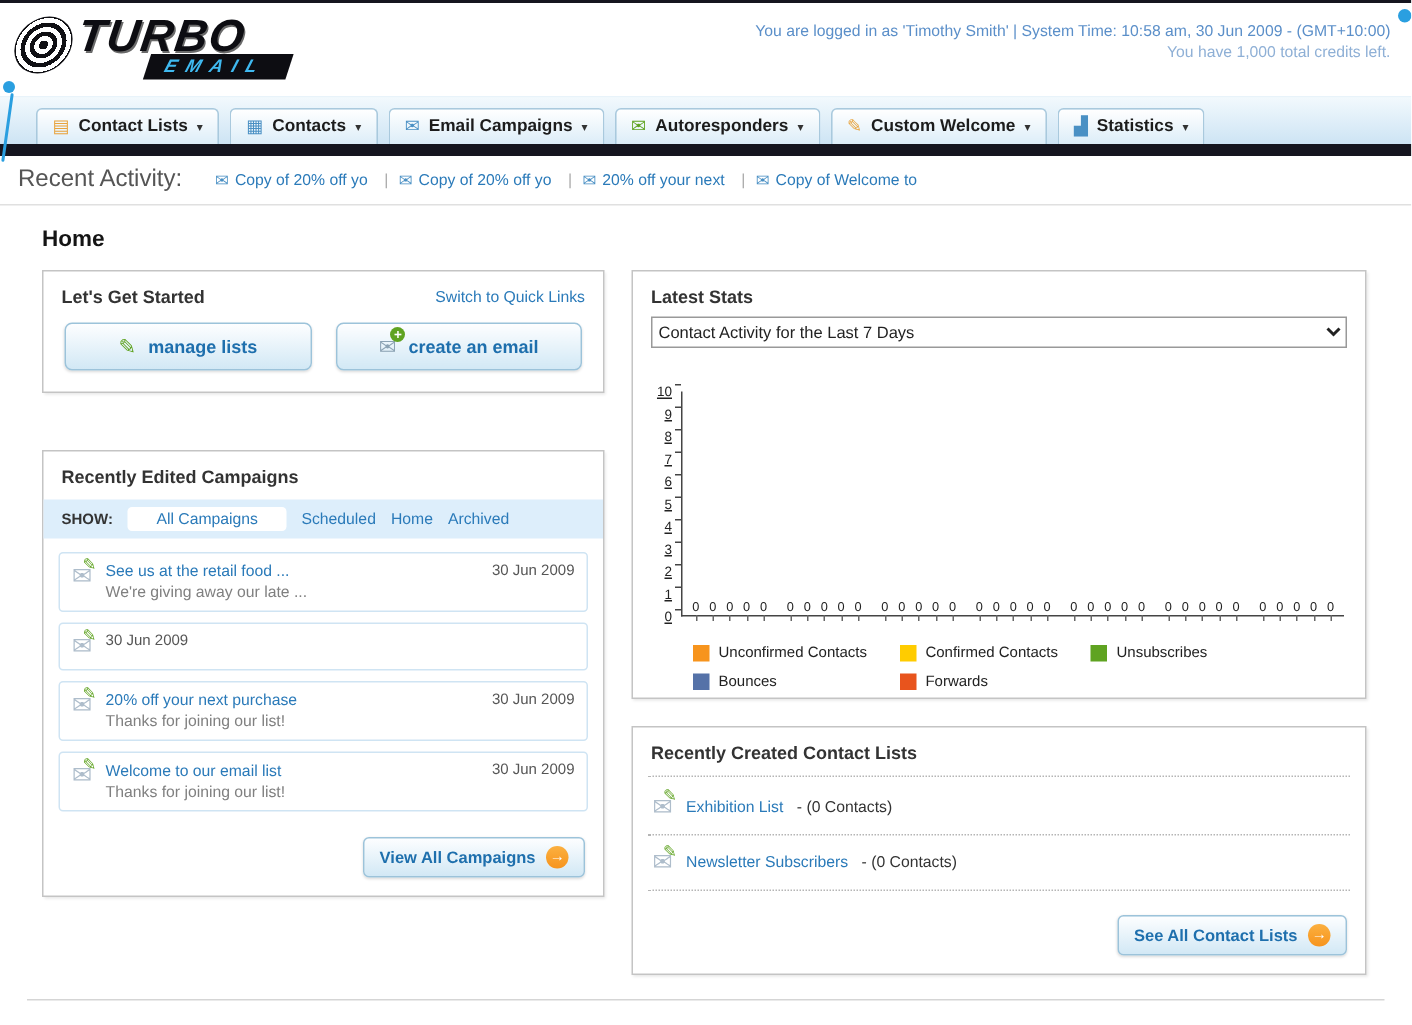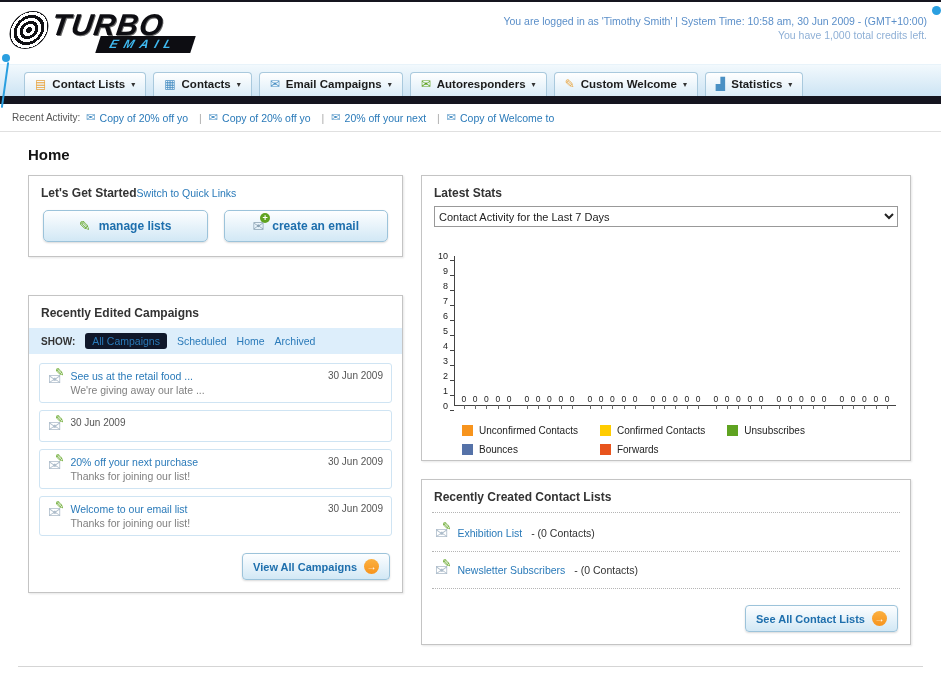--- a/index.html
+++ b/index.html
@@ -35,56 +35,56 @@
                background:linear-gradient(#f2f9fd,#cde4f4); border-top:1px solid #e8f3fa; }
   .tab { display:flex; align-items:center; gap:6px; background:linear-gradient(#ffffff,#dcedf8);
          border:1px solid #a9c9dd; border-bottom:none; border-radius:4px 4px 0 0; padding:5px 10px 6px;
          font-size:11.5px; font-weight:bold; color:#1c1c1c; cursor:pointer; }
   .tab-icon { font-size:12px; line-height:1; }
   .tab-arrow { font-size:8px; color:#333; }
   .dark-bar { height:8px; background:#15151f; }
 
   
   .activity-bar { display:flex; align-items:center; padding:7px 12px; border-bottom:1px solid #e0e0e0; background:#fff; }
-  .activity-label { font-size:10px; color:#555; margin-right:6px;text-align:center; }
+  .activity-label { font-size:16px; color:#555; margin-right:22px;text-align:center; }
   .activity-items { display:flex; align-items:center; }
   .activity-item { display:inline-flex; align-items:center; gap:4px; font-size:10.5px; cursor:pointer; }
   .activity-item:not(:last-child)::after { content:"|"; color:#aaa; margin:0 7px; }
   .env-icon { color:#4a90c4; font-size:11px; }
   .activity-link { color:#2a7ab9; text-decoration:none;text-align:right; }
 
   
   main { padding:10px 20px 0 28px; }
   h1.page-title { font-size:15px; font-weight:bold; color:#141414; margin:4px 0 12px; }
   .columns { display:flex; align-items:flex-start; gap:18px; }
   .col-left { width:375px; }
   .col-right { width:490px; }
 
   .panel { background:#fff; border:1px solid #c4c4c4; box-shadow:1px 1px 2px rgba(0,0,0,.10); }
-  .panel-head { display:flex; justify-content:flex-start; align-items:center; padding:10px 12px 6px; }
+  .panel-head { display:flex; justify-content:space-between; align-items:center; padding:10px 12px 6px; }
   .panel-title { font-size:12px; font-weight:bold; color:#333; }
 
   
   .get-started { margin-bottom:38px; }
   .switch-link { font-size:10.5px; color:#2a7ab9; text-decoration:none; cursor:pointer; }
   .gs-buttons { display:flex; gap:16px; padding:4px 14px 14px; }
   .gs-btn { flex:1; height:32px; display:flex; align-items:center; justify-content:center; gap:8px;
             background:linear-gradient(#fdfeff,#d2e8f5); border:1px solid #9cc3da; border-radius:5px;
             color:#1e6fad; font-weight:bold; font-size:12px; box-shadow:0 1px 2px rgba(0,0,0,.15); cursor:pointer;
             font-family:inherit; }
   .gs-icon { position:relative; font-size:14px; color:#8ca3b4; }
   .gs-icon .plus { position:absolute; right:-6px; top:-5px; color:#fff; background:#5fa321; border-radius:50%;
                    width:10px; height:10px; line-height:10px; font-size:9px; text-align:center; }
   .gs-icon.pencil { color:#5fa321; }
 
   
   .filter-bar { display:flex; align-items:center; gap:10px; background:#ddeefb; padding:5px 12px; margin-top:2px; }
   .show-label { font-size:10px; font-weight:bold; color:#333; }
   .filter { font-size:10.5px; color:#2a7ab9; text-decoration:none; cursor:pointer; }
-  .filter.active { background:#0f172a; border-radius:3px; padding:2px 7px; }
+  .filter.active { background:#ffffff; border-radius:3px; padding:2px 19px; }
   .campaign-list { padding:2px 0; }
   .campaign-item { display:flex; align-items:flex-start; gap:9px; border:1px solid #cfe4f3; border-radius:3px;
                    margin:7px 10px; padding:6px 8px; cursor:pointer; }
   .item-icon { position:relative; font-size:16px; color:#aebdcb; line-height:1; margin-top:2px; }
   .pencil-badge { position:absolute; left:7px; top:-5px; font-size:11px; color:#5fa321; }
   .item-text { flex:1; }
   .item-title { display:block; font-size:10.5px; color:#2a7ab9; text-decoration:none; }
   .item-sub { font-size:10.5px; color:#808080; margin-top:2px; }
   .item-date { font-size:10px; color:#555; white-space:nowrap; }
   .panel-foot { padding:8px 12px 12px; text-align:right; }
@@ -95,21 +95,21 @@
                   color:#fff; font-size:10px; line-height:15px; text-align:center; font-weight:bold; }
 
   
   .stats { margin-bottom:18px; padding-bottom:3px; }
   .stats-select-row { padding:0 12px 6px; }
   .stats-select-row select { width:100%; height:21px; font-size:11px; color:#222; border:1px solid #999;
                              background:#fff; font-family:inherit; }
   .chart { display:flex; padding:18px 14px 0 10px; }
   .yaxis { width:22px; display:flex; flex-direction:column; justify-content:space-between; align-items:flex-end;
            height:160px; margin-top:0; }
-  .ytick { height:10px; line-height:10px; font-size:9px; color:#222; display:flex; align-items:flex-end; gap:2px; }
+  .ytick { height:10px; line-height:10px; font-size:9px; color:#222; display:flex; align-items:flex-start; gap:2px;text-decoration:underline; }
   .ytick-dash { display:inline-block; width:4px; height:1px; background:#444; }
   .plot { flex:1; height:150px; margin-top:5px; border-left:1px solid #444; border-bottom:1px solid #444; position:relative; }
   .zero-row { position:absolute; left:0; right:0; bottom:2px; display:flex; }
   .zero-group { flex:1; display:flex; justify-content:space-evenly; }
   .zero { font-size:8.5px; color:#222; line-height:1; position:relative; }
   .zero::after { content:""; position:absolute; left:50%; top:calc(100% + 2px); width:1px; height:4px; background:#666; }
   .xlabels-wrap { padding:3px 14px 0 32px; }
   .xlabels { display:flex; }
   .xlabel { flex:1; text-align:center; font-size:10px; color:#222; }
   .legend { margin:14px 0 2px 40px; display:grid; grid-template-columns:repeat(3,auto); justify-content:start;

